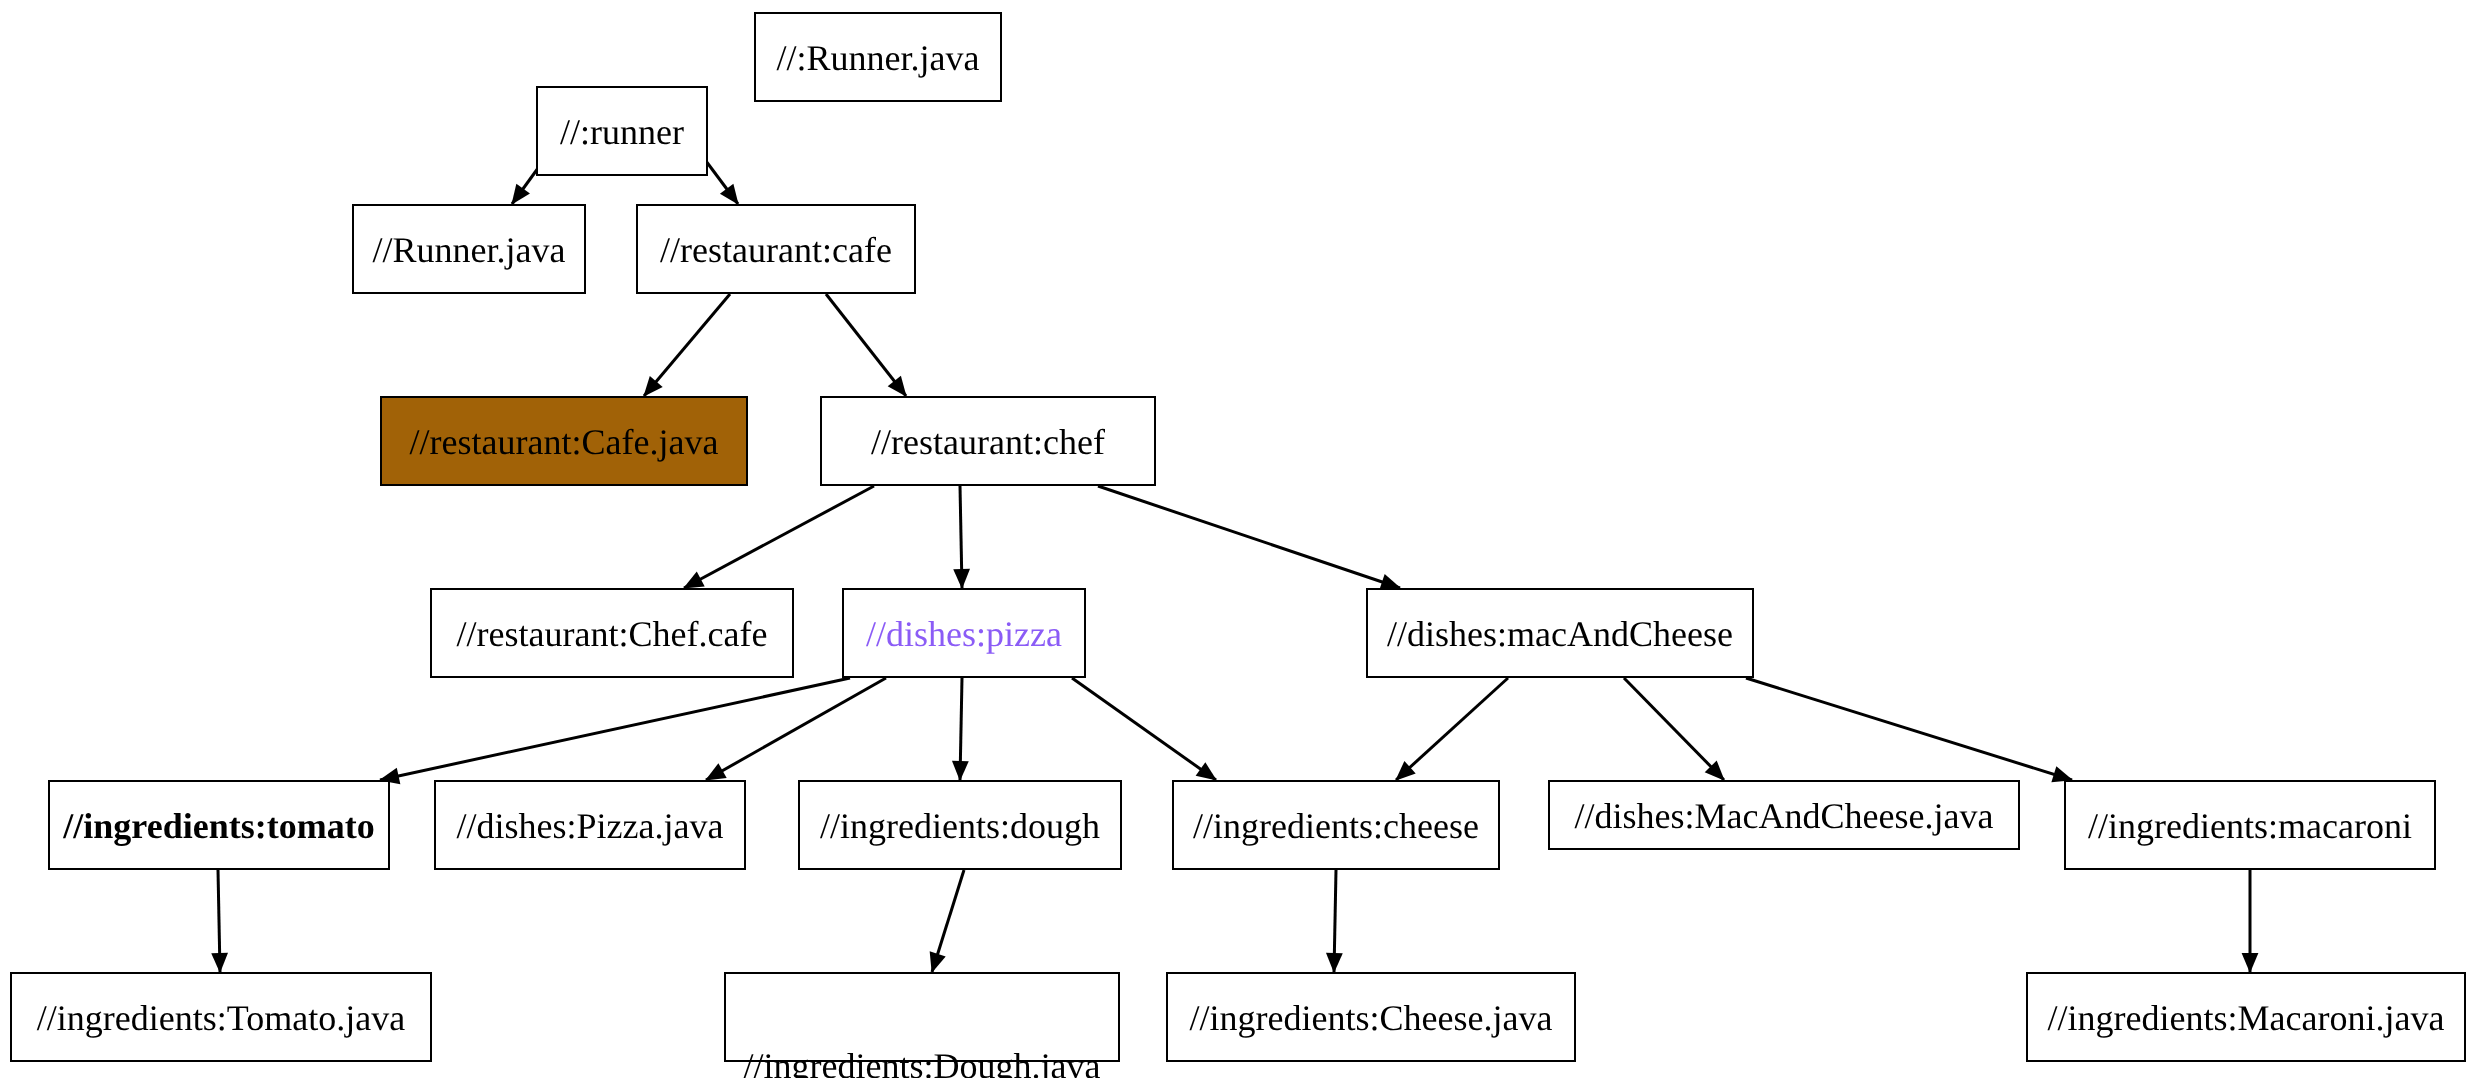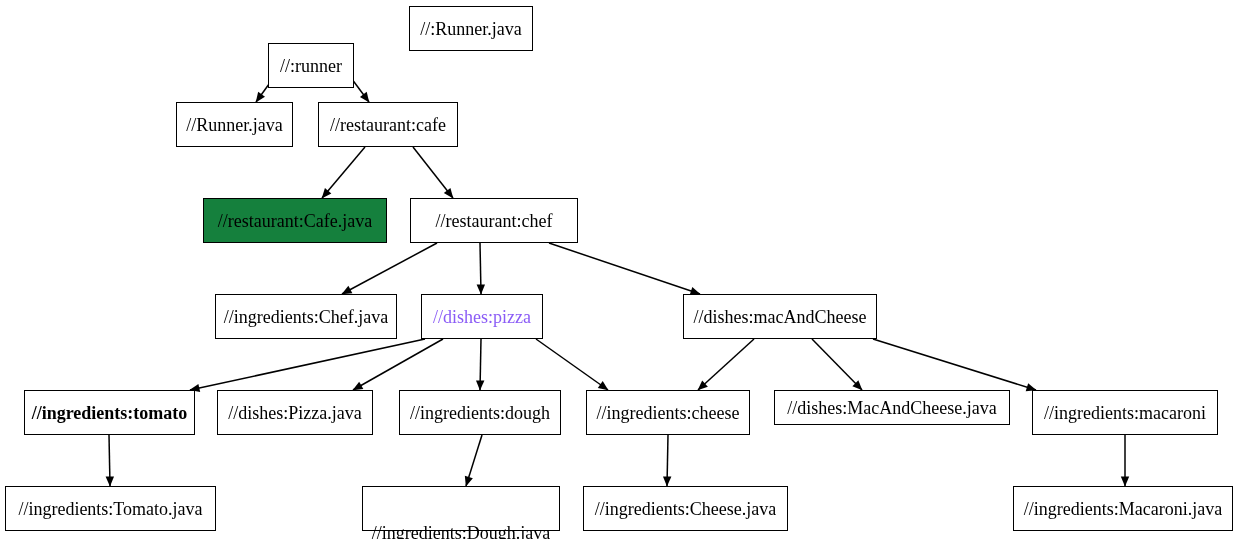--- a/index.html
+++ b/index.html
@@ -66,37 +66,37 @@
         <line x1="109" y1="435" x2="110" y2="486" stroke="#000000" stroke-width="1.5" marker-end="url(#arrowhead)"></line>
         <line x1="482" y1="435" x2="466" y2="486" stroke="#000000" stroke-width="1.5" marker-end="url(#arrowhead)"></line>
         <line x1="668" y1="435" x2="667" y2="486" stroke="#000000" stroke-width="1.5" marker-end="url(#arrowhead)"></line>
         <line x1="1125" y1="435" x2="1125" y2="486" stroke="#000000" stroke-width="1.5" marker-end="url(#arrowhead)"></line>
       </g>
   </svg>
   <div id="node-layer">
       <div class="node" style="left: 268px; top: 6px; width: 86px; height: 45px; border-color: rgb(0, 0, 0); background: rgb(255, 255, 255); margin-top: 37px;">
         <span class="node-label" style="color: rgb(0, 0, 0);">//:runner</span>
       </div>
-      <div class="node" style="left: 377px; top: 6px; width: 124px; height: 45px; border-color: rgb(0, 0, 0); background: rgb(255, 255, 255); margin-left: 32px;">
+      <div class="node" style="left: 377px; top: 6px; width: 124px; height: 45px; border-color: rgb(0, 0, 0); background: rgb(255, 255, 255);">
         <span class="node-label" style="color: rgb(0, 0, 0);">//:Runner.java</span>
       </div>
       <div class="node" style="left: 176px; top: 102px; width: 117px; height: 45px; border-color: rgb(0, 0, 0); background: rgb(255, 255, 255);">
         <span class="node-label" style="color: rgb(0, 0, 0);">//Runner.java</span>
       </div>
       <div class="node" style="left: 318px; top: 102px; width: 140px; height: 45px; border-color: rgb(0, 0, 0); background: rgb(255, 255, 255);">
         <span class="node-label" style="color: rgb(0, 0, 0);">//restaurant:cafe</span>
       </div>
-      <div class="node" style="left: 203px; top: 198px; width: 184px; height: 45px; border-color: rgb(0, 0, 0); background: #15803d;">
+      <div class="node" style="left: 190px; top: 198px; width: 184px; height: 45px; border-color: rgb(0, 0, 0); background: #a16207;">
         <span class="node-label" style="color: rgb(0, 0, 0);">//restaurant:Cafe.java</span>
       </div>
       <div class="node" style="left: 410px; top: 198px; width: 168px; height: 45px; border-color: rgb(0, 0, 0); background: rgb(255, 255, 255);">
         <span class="node-label" style="color: rgb(0, 0, 0);">//restaurant:chef</span>
       </div>
       <div class="node" style="left: 215px; top: 294px; width: 182px; height: 45px; border-color: rgb(0, 0, 0); background: rgb(255, 255, 255);">
-        <span class="node-label" style="color: rgb(0, 0, 0);">//ingredients:Chef.java</span>
+        <span class="node-label" style="color: rgb(0, 0, 0);">//restaurant:Chef.cafe</span>
       </div>
       <div class="node" style="left: 421px; top: 294px; width: 122px; height: 45px; border-color: rgb(0, 0, 0); background: rgb(255, 255, 255);">
         <span class="node-label" style="color: #8b5cf6; text-align: center;">//dishes:pizza</span>
       </div>
       <div class="node" style="left: 683px; top: 294px; width: 194px; height: 45px; border-color: rgb(0, 0, 0); background: rgb(255, 255, 255);">
         <span class="node-label" style="color: rgb(0, 0, 0);">//dishes:macAndCheese</span>
       </div>
       <div class="node" style="left: 24px; top: 390px; width: 171px; height: 45px; border-color: rgb(0, 0, 0); background: rgb(255, 255, 255);">
         <span class="node-label" style="color: rgb(0, 0, 0); font-weight: bold;">//ingredients:tomato</span>
       </div>

